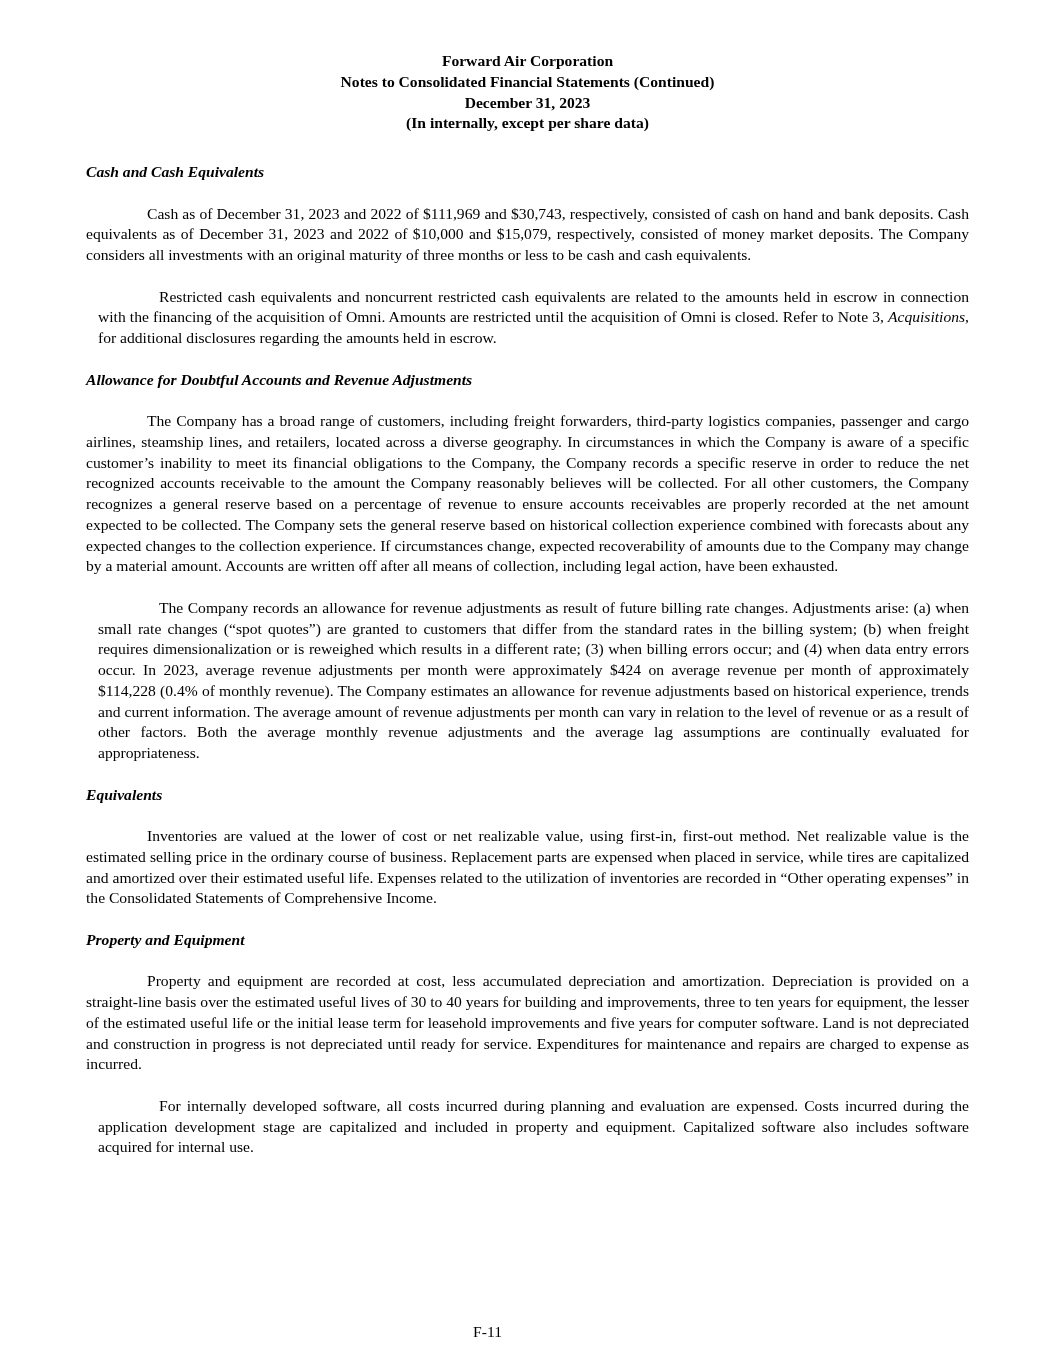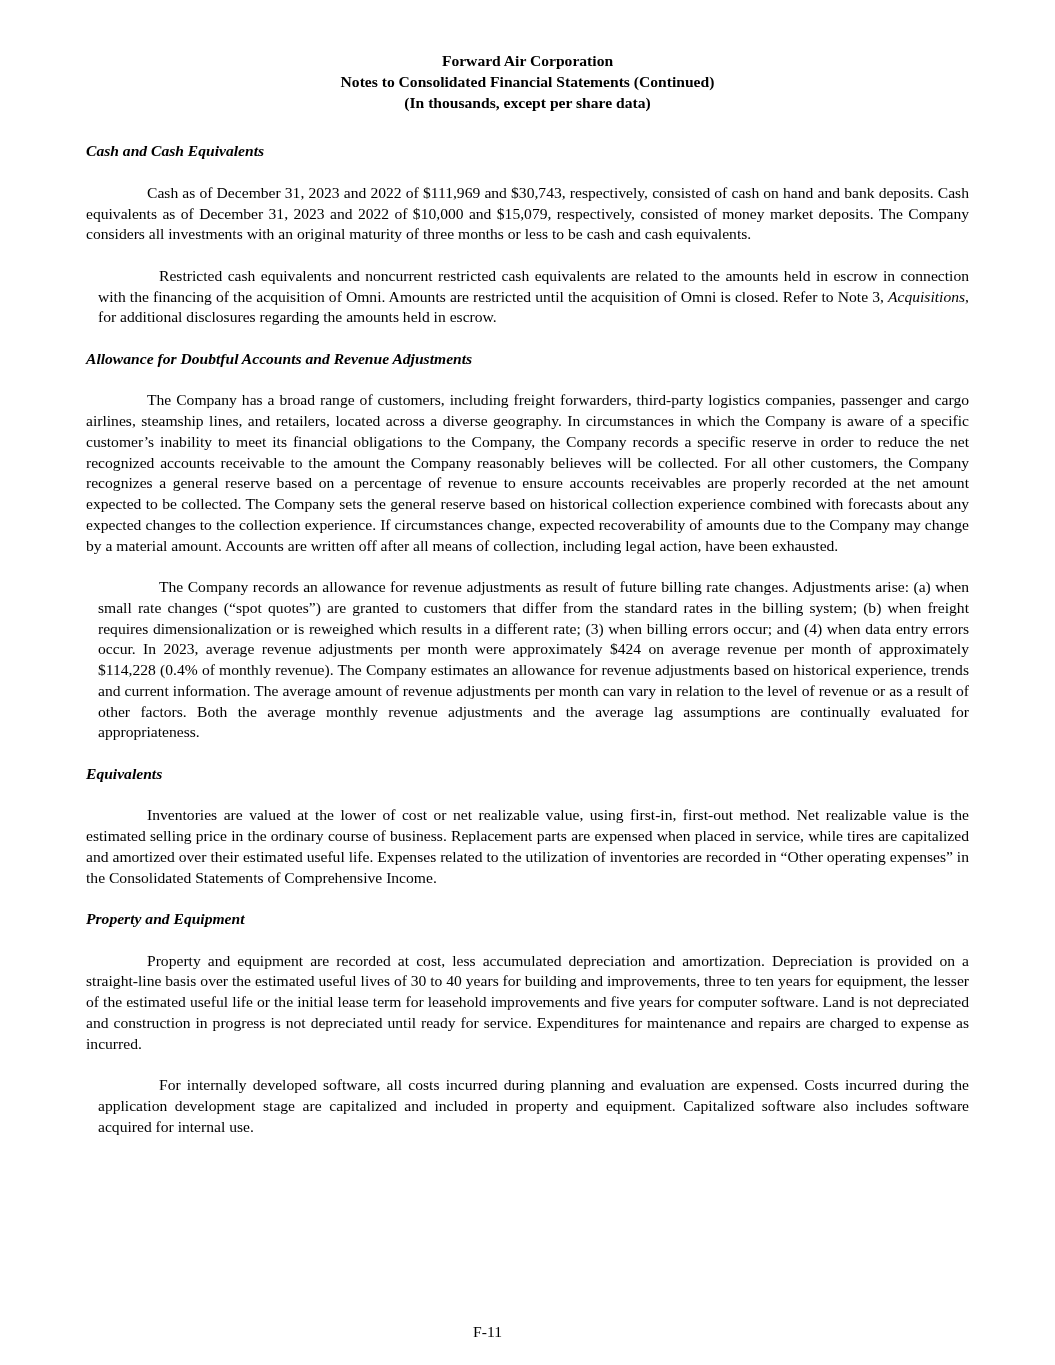--- a/index.html
+++ b/index.html
@@ -53,21 +53,22 @@
     em.ref { }
   </style>
 </head>
 <body>
 
 <div class="page">
 
   <div class="header">
     <div>Forward Air Corporation</div>
     <div>Notes to Consolidated Financial Statements (Continued)</div>
-    <div>(In thousands, except per share data)</div>
+    <div>December 31, 2023</div>
+    <div>(In internally, except per share data)</div>
   </div>
 
   <div class="section-title" style="margin-top:28px;">Cash and Cash Equivalents</div>
   <p class="para">Cash as of December 31, 2023 and 2022 of $111,969 and $30,743, respectively, consisted of cash on hand and bank deposits. Cash equivalents as of December 31, 2023 and 2022 of $10,000 and $15,079, respectively, consisted of money market deposits. The Company considers all investments with an original maturity of three months or less to be cash and cash equivalents.</p>
 
   <p class="para"><span>Restricted cash equivalents and noncurrent restricted cash equivalents are related to the amounts held in escrow in connection with the financing of the acquisition of Omni. Amounts are restricted until the acquisition of Omni is closed. Refer to Note 3, </span><em class="ref">Acquisitions</em><span>, for additional disclosures regarding the amounts held in escrow.</span></p>
 
   <div class="section-title after-para">Allowance for Doubtful Accounts and Revenue Adjustments</div>
   <p class="para">The Company has a broad range of customers, including freight forwarders, third-party logistics companies, passenger and cargo airlines, steamship lines, and retailers, located across a diverse geography. In circumstances in which the Company is aware of a specific customer’s inability to meet its financial obligations to the Company, the Company records a specific reserve in order to reduce the net recognized accounts receivable to the amount the Company reasonably believes will be collected. For all other customers, the Company recognizes a general reserve based on a percentage of revenue to ensure accounts receivables are properly recorded at the net amount expected to be collected. The Company sets the general reserve based on historical collection experience combined with forecasts about any expected changes to the collection experience. If circumstances change, expected recoverability of amounts due to the Company may change by a material amount. Accounts are written off after all means of collection, including legal action, have been exhausted.</p>
   <p class="para">The Company records an allowance for revenue adjustments as result of future billing rate changes. Adjustments arise: (a) when small rate changes (“spot quotes”) are granted to customers that differ from the standard rates in the billing system; (b) when freight requires dimensionalization or is reweighed which results in a different rate; (3) when billing errors occur; and (4) when data entry errors occur. In 2023, average revenue adjustments per month were approximately $424 on average revenue per month of approximately $114,228 (0.4% of monthly revenue). The Company estimates an allowance for revenue adjustments based on historical experience, trends and current information. The average amount of revenue adjustments per month can vary in relation to the level of revenue or as a result of other factors. Both the average monthly revenue adjustments and the average lag assumptions are continually evaluated for appropriateness.</p>

